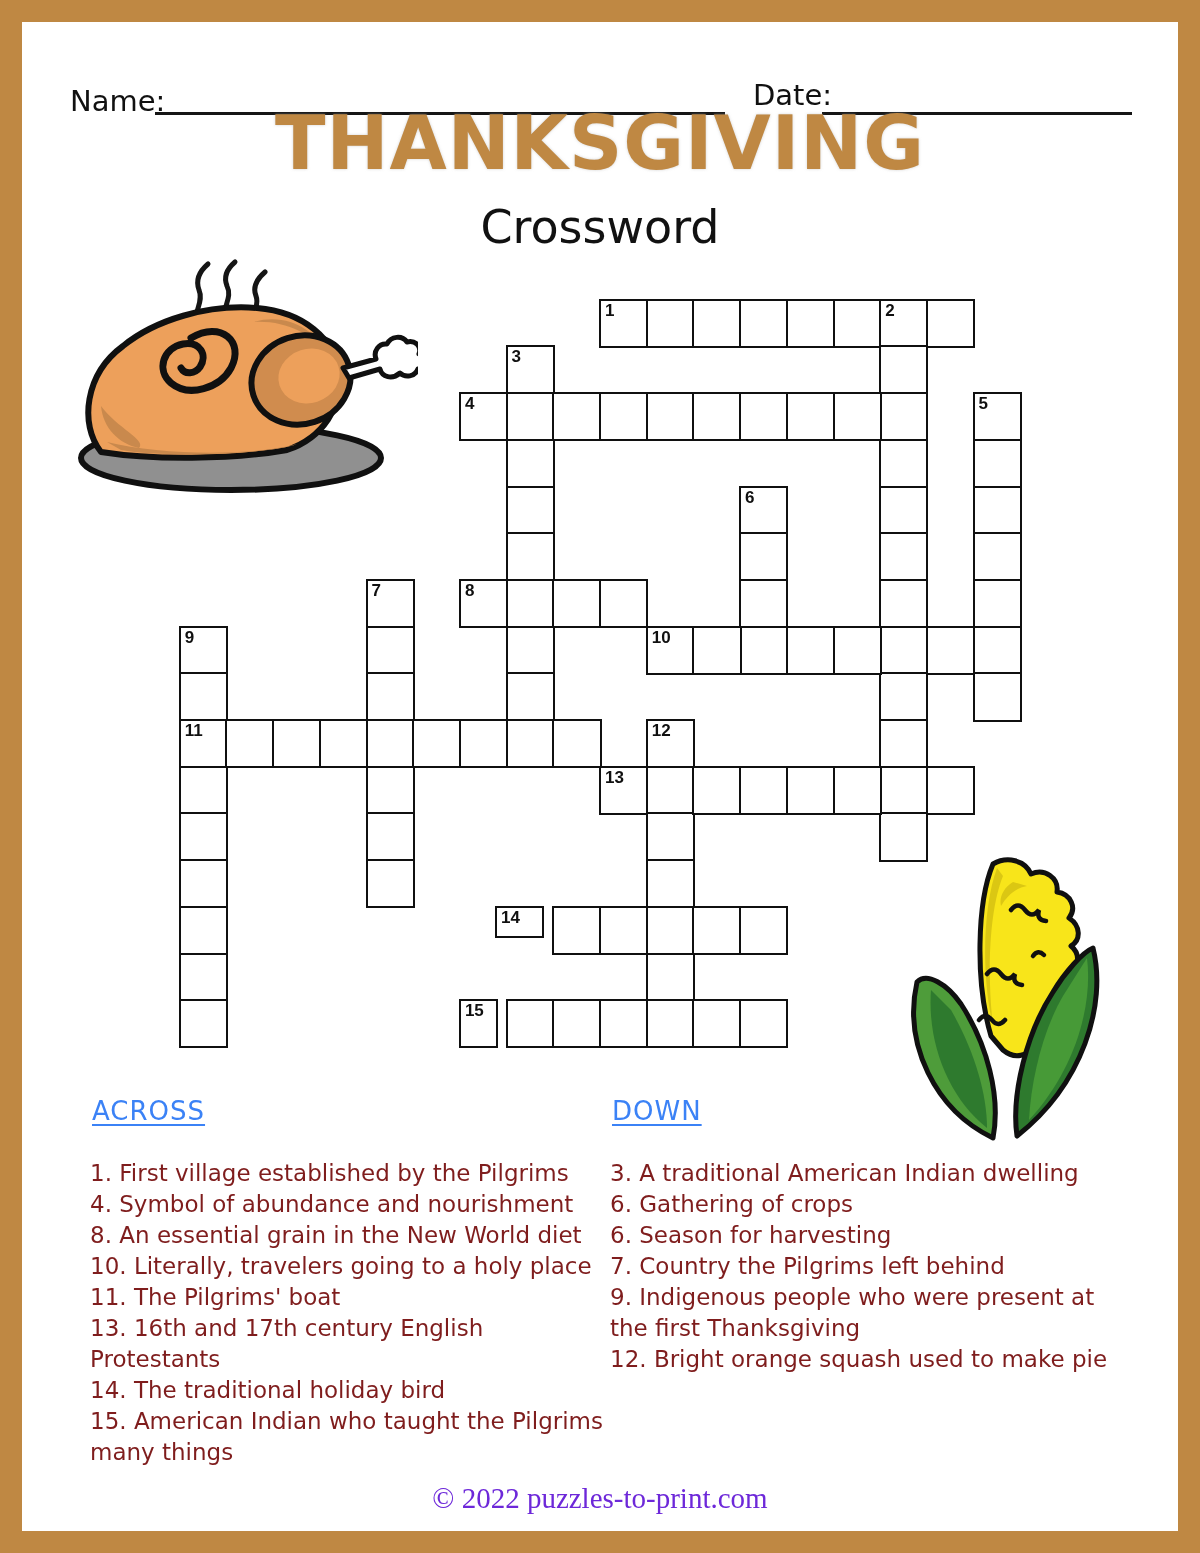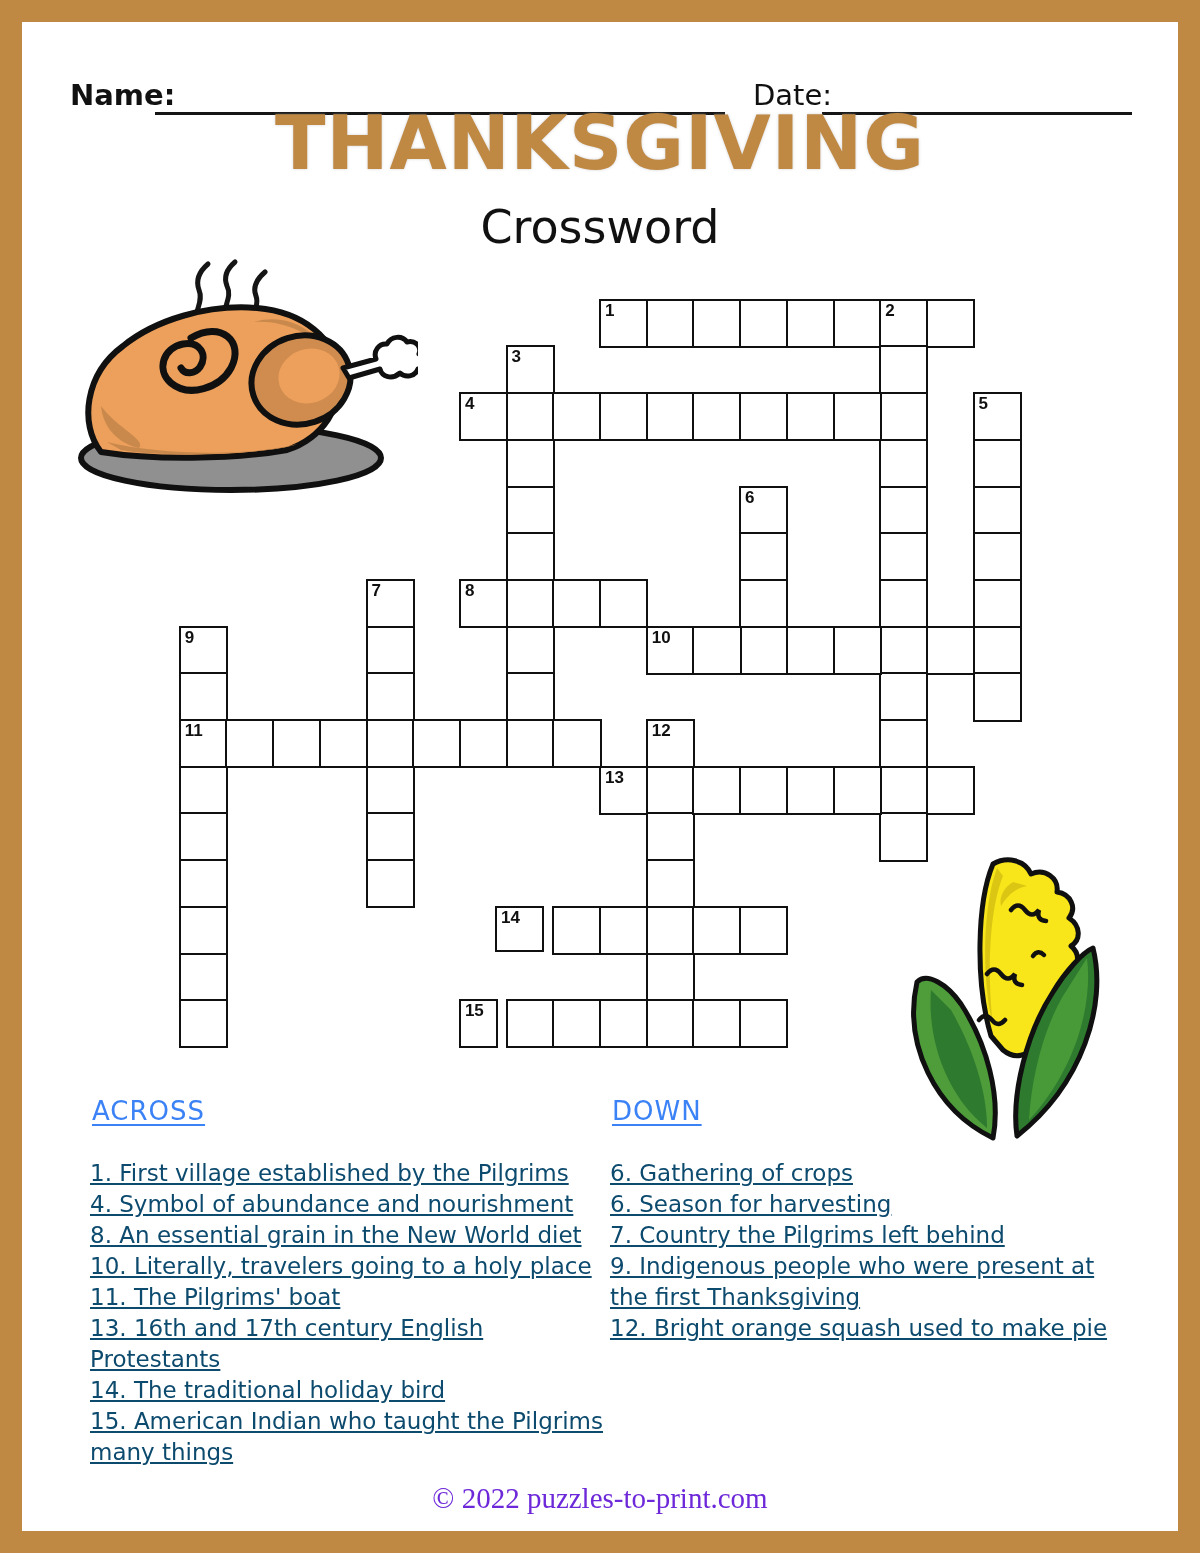--- a/index.html
+++ b/index.html
@@ -14,34 +14,34 @@
          text-shadow:0 0 3px rgba(170,170,170,.55);font-family:"DejaVu Sans",sans-serif;}
   .subtitle{position:absolute;left:0;right:0;top:200px;text-align:center;
             font-size:46px;font-weight:400;color:#111;}
   
   #grid .cell{position:absolute;background:#fff;border:2.6px solid #101010;box-sizing:border-box;}
   #grid .num{position:absolute;top:0px;left:4px;font-size:17px;font-weight:700;
              font-family:"Liberation Sans",sans-serif;color:#101010;}
   
   .clue-head{position:absolute;top:1096px;font-size:26px;letter-spacing:1px;
              text-decoration:underline;text-underline-offset:4px;color:#3b82f6;}
-  .clue-list{position:absolute;top:1158px;font-size:23px;line-height:31px;color:#0c4a6e;text-decoration:underline;}
+  .clue-list{position:absolute;top:1158px;font-size:23px;line-height:31px;color:#7f1d1d;}
   .clue-list .line{white-space:nowrap;}
   
   .footer{position:absolute;left:0;right:0;top:1482px;text-align:center;
           font-family:"Liberation Serif",serif;font-size:29px;color:#6d28d9;}
   svg{display:block;}
 </style>
 </head>
 <body>
 
 <div class="canvas">
   <div class="frame"></div>
 
-  <div class="fieldlabel" style="left:70px;top:78px;font-weight:bold;">Name:</div>
+  <div class="fieldlabel" style="left:70px;top:84px;">Name:</div>
   <div class="writeline" style="left:155px;top:112px;width:570px;"></div>
   <div class="fieldlabel" style="left:753px;top:78px;">Date:</div>
   <div class="writeline" style="left:822px;top:112px;width:310px;"></div>
 
   <div class="title">THANKSGIVING</div>
   <div class="subtitle">Crossword</div>
 
   <svg width="345" height="240" viewBox="0 0 345 240" style="position:absolute;left:73px;top:256px;">
     <g>
       <path d="M128,72 c-12,-14 4,-24 -2,-38 c-4,-11 2,-20 9,-26" fill="none" stroke="#151515" stroke-width="5" stroke-linecap="round"></path>
@@ -191,21 +191,21 @@
       <div class="cell" style="left: 645.7px; top: 952.5px; width: 49.3px; height: 49.3px;"></div>
       <div class="cell" style="left: 645.7px; top: 999.2px; width: 49.3px; height: 49.3px;"></div>
       <div class="cell" style="left: 599px; top: 765.7px; width: 49.3px; height: 49.3px;">
         <span class="num">13</span>
       </div>
       <div class="cell" style="left: 692.4px; top: 765.7px; width: 49.3px; height: 49.3px;"></div>
       <div class="cell" style="left: 739.1px; top: 765.7px; width: 49.3px; height: 49.3px;"></div>
       <div class="cell" style="left: 785.8px; top: 765.7px; width: 49.3px; height: 49.3px;"></div>
       <div class="cell" style="left: 832.5px; top: 765.7px; width: 49.3px; height: 49.3px;"></div>
       <div class="cell" style="left: 925.9px; top: 765.7px; width: 49.3px; height: 49.3px;"></div>
-      <div class="cell" style="left: 495px; top: 905.8px; width: 49.3px; height: 46px;">
+      <div class="cell" style="left: 495px; top: 905.8px; width: 49.3px; height: 32px;">
         <span class="num">14</span>
       </div>
       <div class="cell" style="left: 552.3px; top: 905.8px; width: 49.3px; height: 49.3px;"></div>
       <div class="cell" style="left: 599px; top: 905.8px; width: 49.3px; height: 49.3px;"></div>
       <div class="cell" style="left: 692.4px; top: 905.8px; width: 49.3px; height: 49.3px;"></div>
       <div class="cell" style="left: 739.1px; top: 905.8px; width: 49.3px; height: 49.3px;"></div>
       <div class="cell" style="left: 458.9px; top: 999.2px; width: 39px; height: 49.3px;">
         <span class="num">15</span>
       </div>
       <div class="cell" style="left: 505.6px; top: 999.2px; width: 49.3px; height: 49.3px;"></div>
@@ -240,20 +240,23 @@
       <div class="clue">
         <div class="line">14. The traditional holiday bird</div>
       </div>
       <div class="clue">
         <div class="line">15. American Indian who taught the Pilgrims</div>
         <div class="line">many things</div>
       </div>
     </div>
   <div class="clue-list" style="left:610px;width:545px;" id="down-list">
       <div class="clue">
+        <div class="line">3. A traditional American Indian dwelling</div>
+      </div>
+      <div class="clue">
         <div class="line">6. Gathering of crops</div>
       </div>
       <div class="clue">
         <div class="line">6. Season for harvesting</div>
       </div>
       <div class="clue">
         <div class="line">7. Country the Pilgrims left behind</div>
       </div>
       <div class="clue">
         <div class="line">9. Indigenous people who were present at</div>

